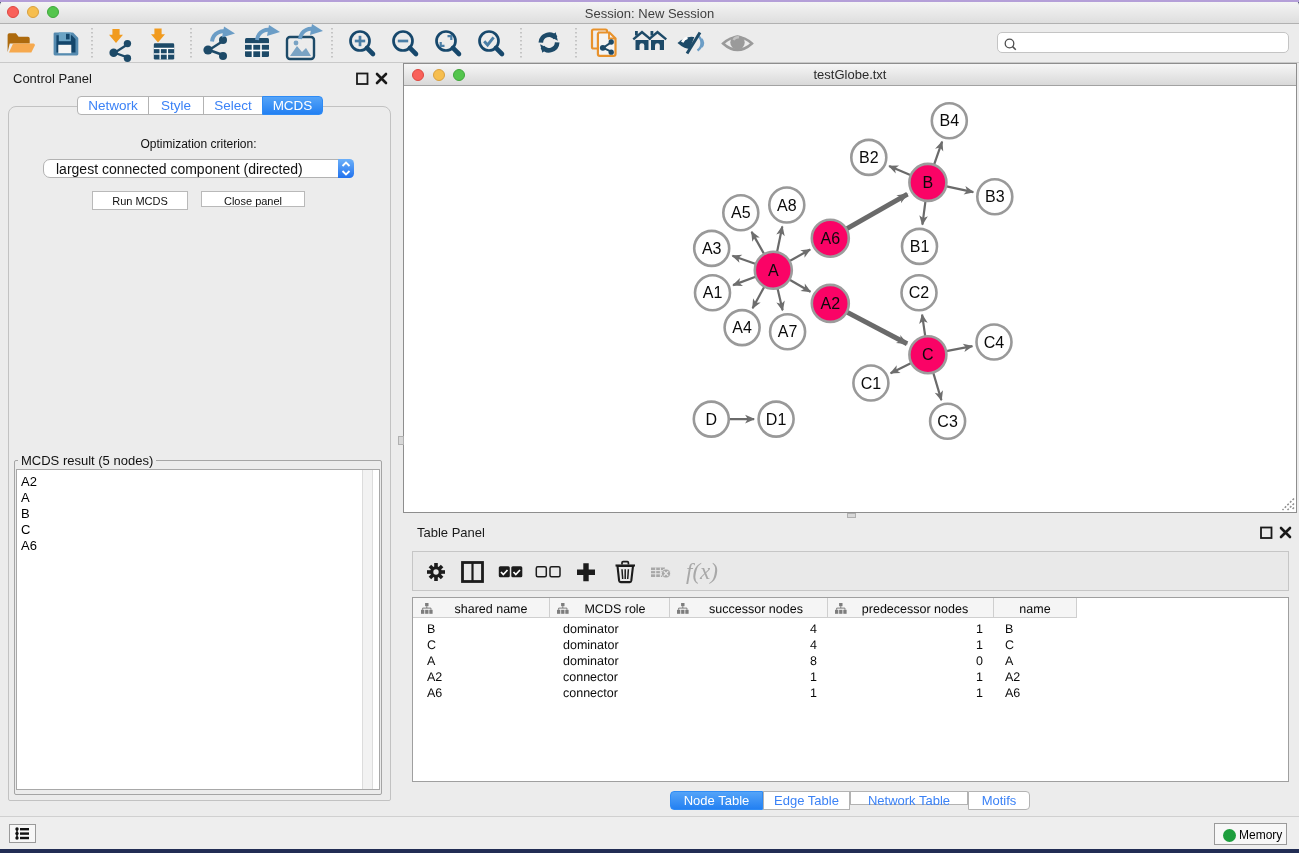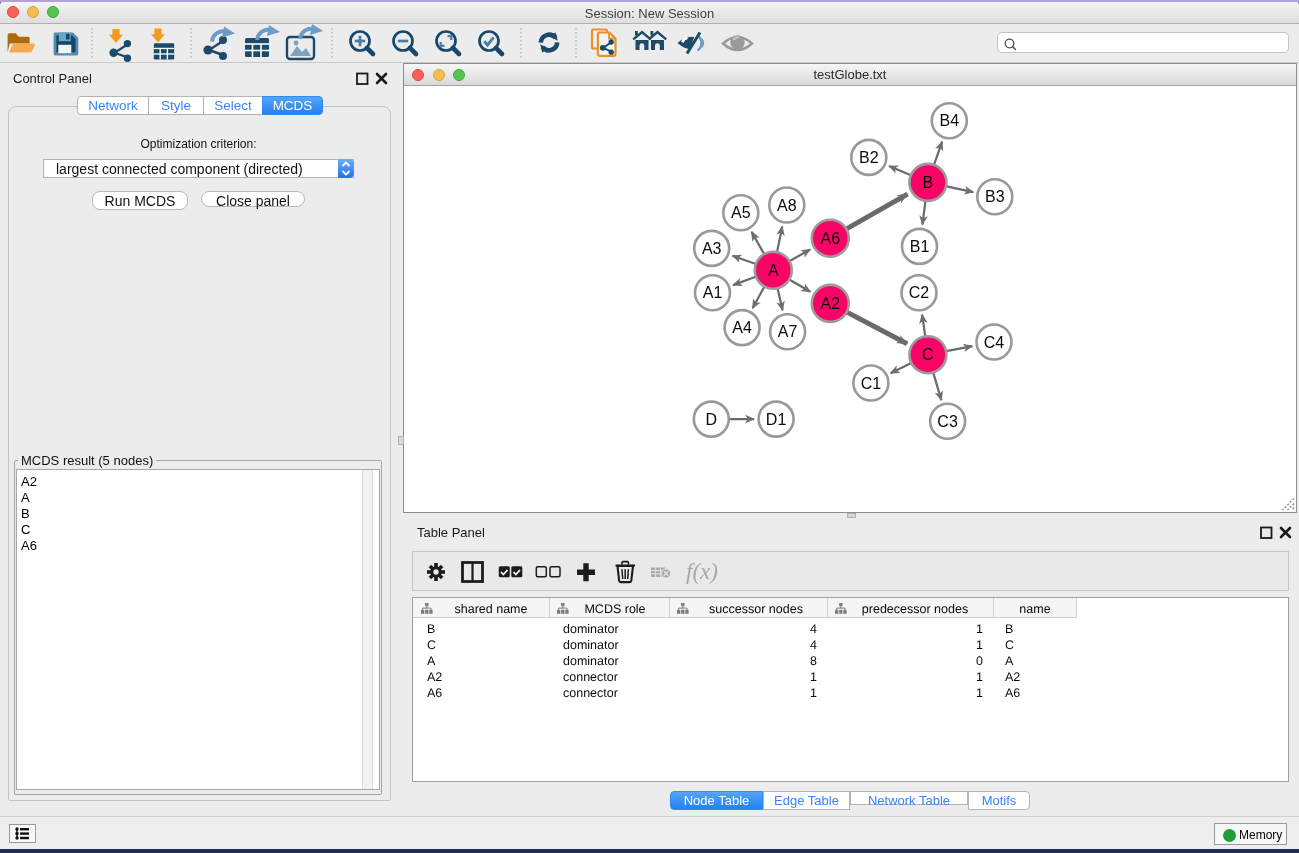--- a/index.html
+++ b/index.html
@@ -19,21 +19,21 @@
   
   #toolbar { position:absolute; left:0; top:24px; width:1299px; height:39px; background:#ececec; border-bottom:1px solid #c9c9c9; }
   #search { position:absolute; left:997px; top:8px; width:292px; height:21px; background:#fff; border:1px solid #c4c4c4; border-radius:5px; }
   
   #leftpanel { position:absolute; left:0; top:63px; width:397px; height:753px; background:#ececec; }
   .panelhdr { font-size:13px; color:#1a1a1a; }
   
   .tab { position:absolute; top:0; height:19px; background:#fff; border:1px solid #b3b3b3; font-size:13.5px; color:#3b82f6; text-align:center; line-height:17.5px; }
   .tab.sel { background:linear-gradient(#55a4f8,#2380f2); border-color:#2e8bf5; color:#fff; }
   
-  .btn { position:absolute; background:#fff; border:1px solid #b9b9b9; border-radius:8px; font-size:14px; color:#111; text-align:center; }
+  .btn { position:absolute; background:#fff; border:1px solid #b9b9b9; border-radius:0; font-size:11px; color:#111; text-align:center; }
   
   #netwin { position:absolute; left:403px; top:63px; width:894px; height:450px; background:#fff; border:1px solid #8e8e8e; }
   #nettitle { position:absolute; left:0; top:0; width:892px; height:22px; background:linear-gradient(#f6f6f6,#d9d9d9); border-bottom:1px solid #a2a2a2; }
   
   #tablepanel { position:absolute; left:403px; top:519px; width:896px; height:296px; background:#ececec; }
   
   #statusbar { position:absolute; left:0; top:816px; width:1299px; height:33px; background:#eeeeee; border-top:1px solid #d0d0d0; }
 </style>
 </head>
 <body>
@@ -178,21 +178,21 @@
   </svg>
 
   <div class="abs" style="left:8px;top:43px;width:383px;height:695px;border:1px solid #c2c2c2;background:#ececec;border-radius:8px 8px 2px 2px;"></div>
 
   <div class="tab" style="left:77px;top:33px;width:72px;border-radius:4px 0 0 4px;">Network</div>
   <div class="tab" style="left:148px;top:33px;width:56px;">Style</div>
   <div class="tab" style="left:203px;top:33px;width:60px;">Select</div>
   <div class="tab sel" style="left:262px;top:33px;width:61px;border-radius:0 4px 4px 0;">MCDS</div>
   <div class="abs" style="left:0;top:74px;width:397px;text-align:center;font-size:12px;color:#111;">Optimization criterion:</div>
 
-  <div class="abs" style="left:43px;top:96px;width:311px;height:19px;background:#fff;border:1px solid #b2b2b2;border-radius:0;">
+  <div class="abs" style="left:43px;top:96px;width:311px;height:19px;background:#fff;border:1px solid #b2b2b2;border-radius:7px;">
     <div class="abs" style="left:12px;top:1px;font-size:14px;color:#111;">largest connected component (directed)</div>
     <div class="abs" style="right:-1px;top:-1px;width:16px;height:19px;background:linear-gradient(#6cb0f9,#2172ee);border-radius:0 4.5px 4.5px 0;">
       <svg width="16" height="19" viewBox="0 0 16 19">
           <path d="M4.5,7 l3.5,-3.5 3.5,3.5" fill="none" stroke="#fff" stroke-width="1.8"></path>
           <path d="M4.5,12 l3.5,3.5 3.5,-3.5" fill="none" stroke="#fff" stroke-width="1.8"></path>
         </svg>
     </div>
   </div>
 
   <div class="btn" style="left:92px;top:128px;width:96px;height:19px;line-height:18px;">Run MCDS</div>

